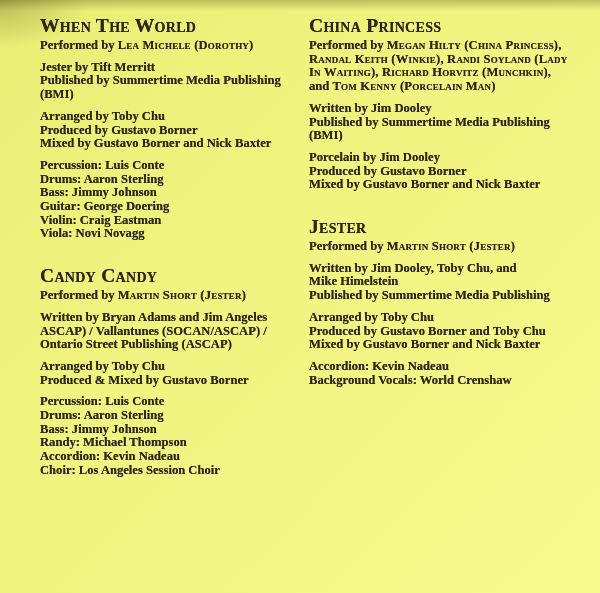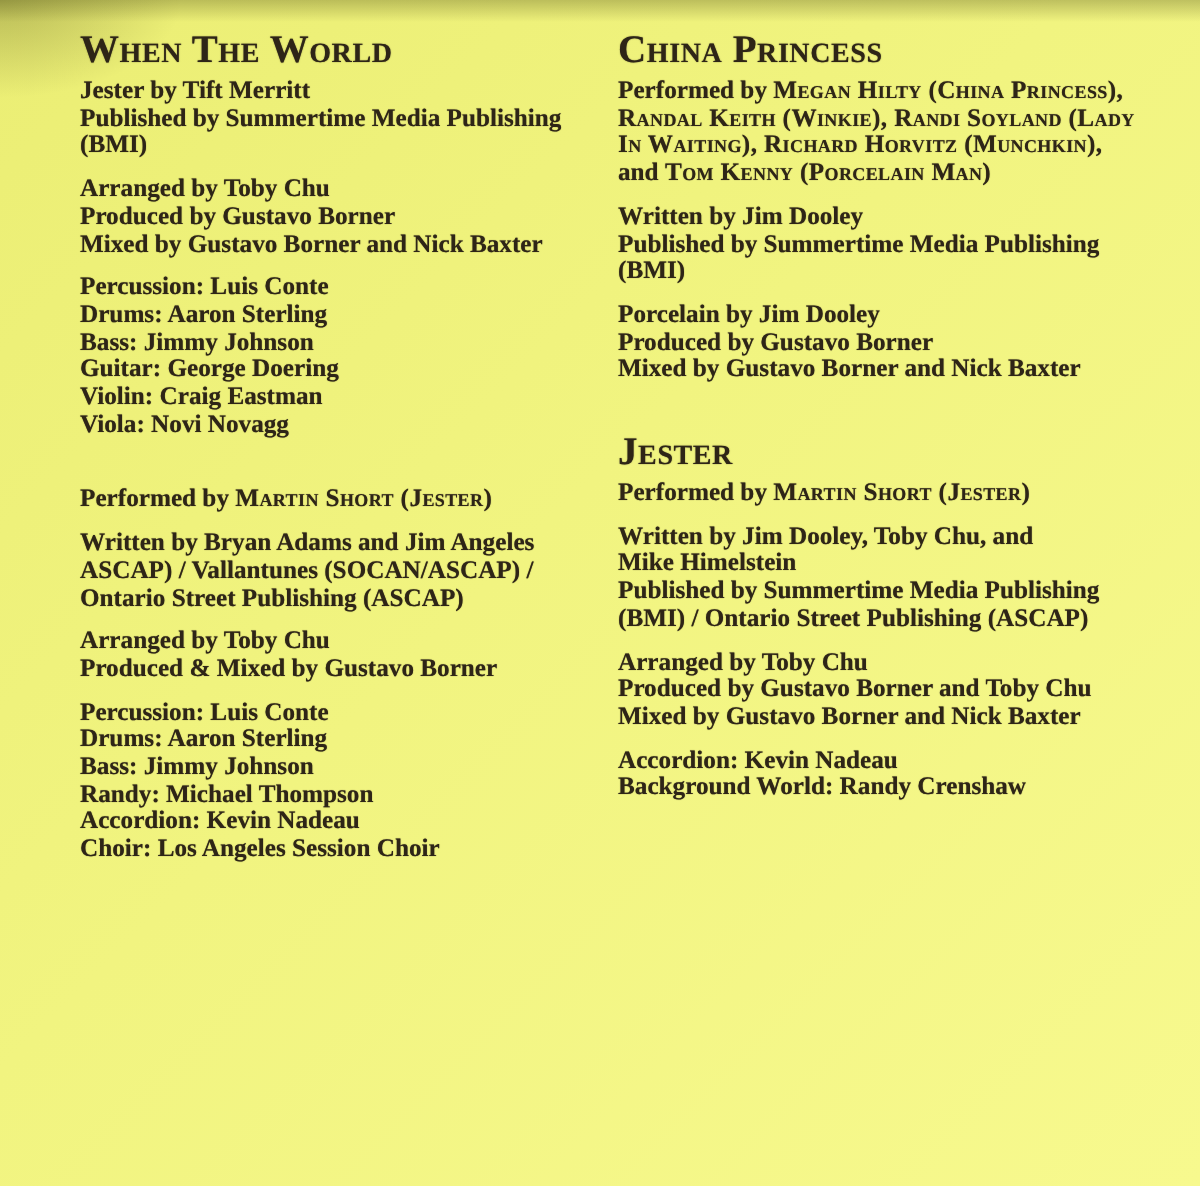--- a/index.html
+++ b/index.html
@@ -62,39 +62,43 @@
 </head>
 <body>
 
 <div class="page" style="--bg: #f1f480; --ink: #2e2517;">
   <div class="shade-top"></div>
   <div class="shade-corner"></div>
   <div class="col" id="col-left">
       <div class="section">
         <div class="song-title">When The World</div>
         <div class="para">
+          <div class="line"><span>Performed by </span><span class="sc">Lea Michele (Dorothy)</span></div>
+        </div>
+        <div class="para">
           <div class="line"><span>Jester by Tift Merritt</span></div>
           <div class="line"><span>Published by Summertime Media Publishing</span></div>
           <div class="line"><span>(BMI)</span></div>
         </div>
         <div class="para">
           <div class="line"><span>Arranged by Toby Chu</span></div>
           <div class="line"><span>Produced by Gustavo Borner</span></div>
           <div class="line"><span>Mixed by Gustavo Borner and Nick Baxter</span></div>
         </div>
         <div class="para">
           <div class="line"><span>Percussion: Luis Conte</span></div>
           <div class="line"><span>Drums: Aaron Sterling</span></div>
           <div class="line"><span>Bass: Jimmy Johnson</span></div>
           <div class="line"><span>Guitar: George Doering</span></div>
           <div class="line"><span>Violin: Craig Eastman</span></div>
           <div class="line"><span>Viola: Novi Novagg</span></div>
         </div>
       </div>
       <div class="section">
+        <div class="song-title">Candy Candy</div>
         <div class="para">
           <div class="line"><span>Performed by </span><span class="sc">Martin Short (Jester)</span></div>
         </div>
         <div class="para">
           <div class="line"><span>Written by Bryan Adams and Jim Angeles</span></div>
           <div class="line"><span>ASCAP) / Vallantunes (SOCAN/ASCAP) /</span></div>
           <div class="line"><span>Ontario Street Publishing (ASCAP)</span></div>
         </div>
         <div class="para">
           <div class="line"><span>Arranged by Toby Chu</span></div>
@@ -132,26 +136,25 @@
       </div>
       <div class="section">
         <div class="song-title">Jester</div>
         <div class="para">
           <div class="line"><span>Performed by </span><span class="sc">Martin Short (Jester)</span></div>
         </div>
         <div class="para">
           <div class="line"><span>Written by Jim Dooley, Toby Chu, and</span></div>
           <div class="line"><span>Mike Himelstein</span></div>
           <div class="line"><span>Published by Summertime Media Publishing</span></div>
-          <div class="line"><span>(BMI) / Ontario Street Publishing (ASCAP)</span></div>
         </div>
         <div class="para">
           <div class="line"><span>Arranged by Toby Chu</span></div>
           <div class="line"><span>Produced by Gustavo Borner and Toby Chu</span></div>
           <div class="line"><span>Mixed by Gustavo Borner and Nick Baxter</span></div>
         </div>
         <div class="para">
           <div class="line"><span>Accordion: Kevin Nadeau</span></div>
-          <div class="line"><span>Background World: Randy Crenshaw</span></div>
+          <div class="line"><span>Background Vocals: World Crenshaw</span></div>
         </div>
       </div>
     </div>
 </div>
 
 </body></html>

